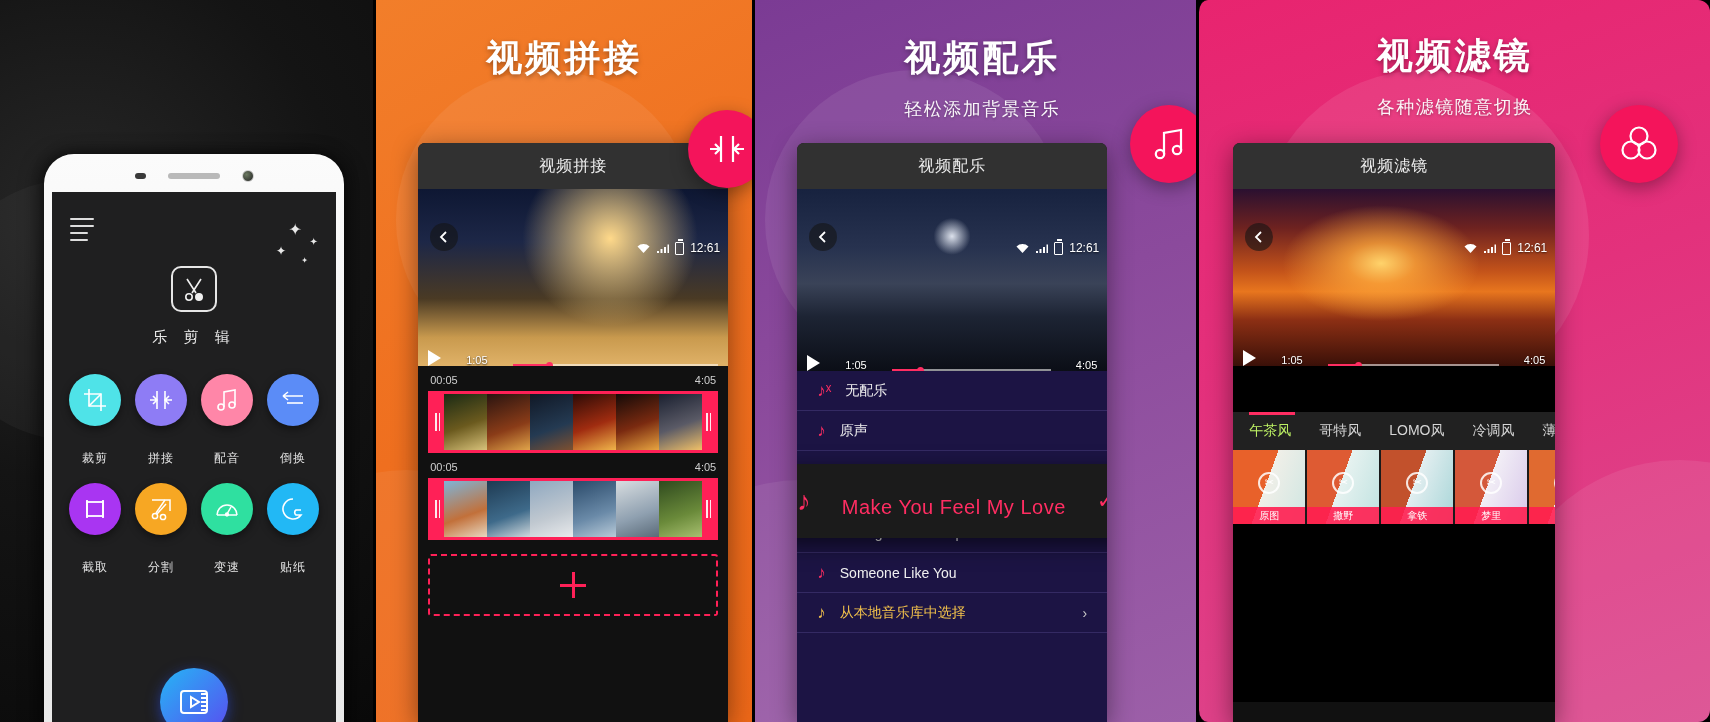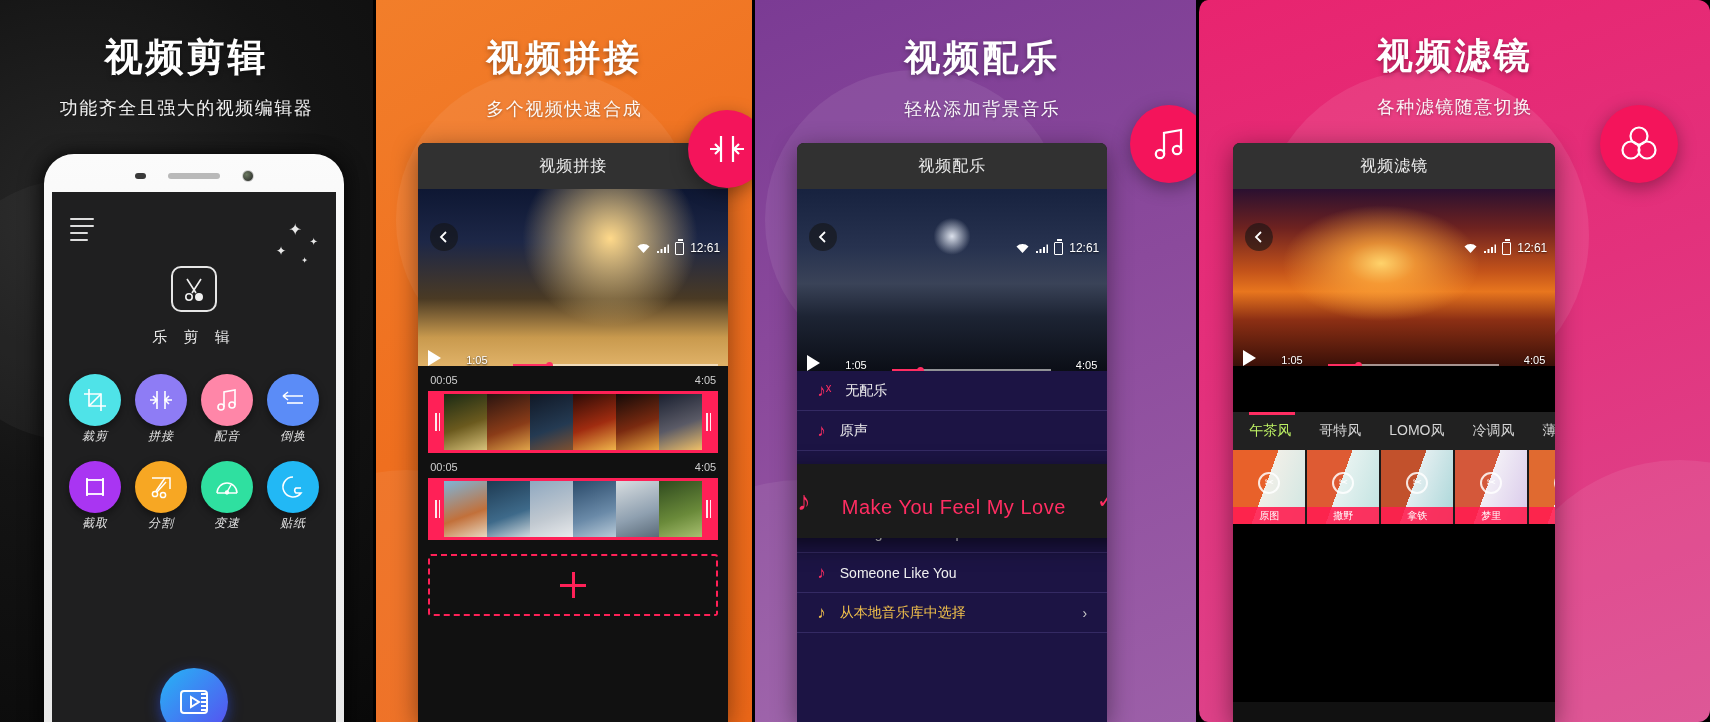--- a/index.html
+++ b/index.html
@@ -77,21 +77,21 @@
   .applogo { position:absolute; left:50%; transform: translateX(-50%); top: 74px; width: 46px; height: 46px;
     border: 2px solid #e6e6e6; border-radius: 10px; display:flex; align-items:center; justify-content:center; }
   .appname { position:absolute; left:0; right:0; top: 136px; text-align:center; color:#e9e9e9;
     font-size: 15px; letter-spacing: 6px; }
 
   .grid1 { position: absolute; left: 0; right: 0; top: 182px; display: grid;
     grid-template-columns: repeat(4, 1fr); row-gap: 16px; padding: 0 10px; }
   .cell { display:flex; flex-direction:column; align-items:center; }
   .circ { width: 52px; height: 52px; border-radius: 50%; display:flex; align-items:center; justify-content:center;
     box-shadow: 0 3px 8px rgba(0,0,0,.45); }
-  .cell span { margin-top: 2px; font-size: 12px; color: #e4e4e4; letter-spacing: 1px; font-style: italic; }
+  .cell span { margin-top: 24px; font-size: 12px; color: #e4e4e4; letter-spacing: 1px; }
   .bigbtn { position:absolute; left:50%; transform:translateX(-50%); bottom: 18px;
     width: 68px; height: 68px; border-radius: 50%;
     background: linear-gradient(135deg,#25b6f5 0%, #5a4af0 100%);
     display:flex; align-items:center; justify-content:center; box-shadow: 0 4px 14px rgba(40,80,255,.5); }
 
   
   .phone { position: absolute; background: #111; border-radius: 7px 7px 0 0;
     box-shadow: 0 6px 26px rgba(0,0,0,.45); overflow: hidden; }
   .ph-title { height: 46px; background: #313131; color:#eee; font-size: 16px;
     display:flex; align-items:center; justify-content:center; letter-spacing:1px; }
@@ -163,24 +163,20 @@
     box-shadow: 0 5px 18px rgba(0,0,0,.35); }
   .fab svg { display:block; }
 </style>
 </head>
 <body>
 
 <div class="stage">
 
   <div class="panel p1">
     <div class="blob blob1"></div>
-    <div class="heads">
-      <div class="h-title">视频剪辑</div>
-      <div class="h-sub">功能齐全且强大的视频编辑器</div>
-    </div>
 
     <div class="phone1">
       <div class="phone1-top">
         <span class="sensor"></span>
         <span class="speaker"></span>
         <span class="camera"></span>
       </div>
 
       <div class="screen1">
         <div class="hamburger">
@@ -305,21 +301,20 @@
       </div>
     </div>
   </div>
 
   <div class="panel p2">
     <div class="blob blob1"></div>
     <div class="blob blob2"></div>
 
     <div class="heads">
       <div class="h-title">视频拼接</div>
-      <div class="h-sub">多个视频快速合成</div>
     </div>
 
     <div class="fab" style="right:-14px; top:110px;">
       <svg width="40" height="40" viewBox="0 0 40 40" fill="none" stroke="#fff" stroke-width="2.2">
         <path d="M14 7 V33 M26 7 V33"></path>
         <path d="M3 20 H12 M8 15 L13 20 L8 25"></path>
         <path d="M37 20 H28 M32 15 L27 20 L32 25"></path>
       </svg>
     </div>
 

